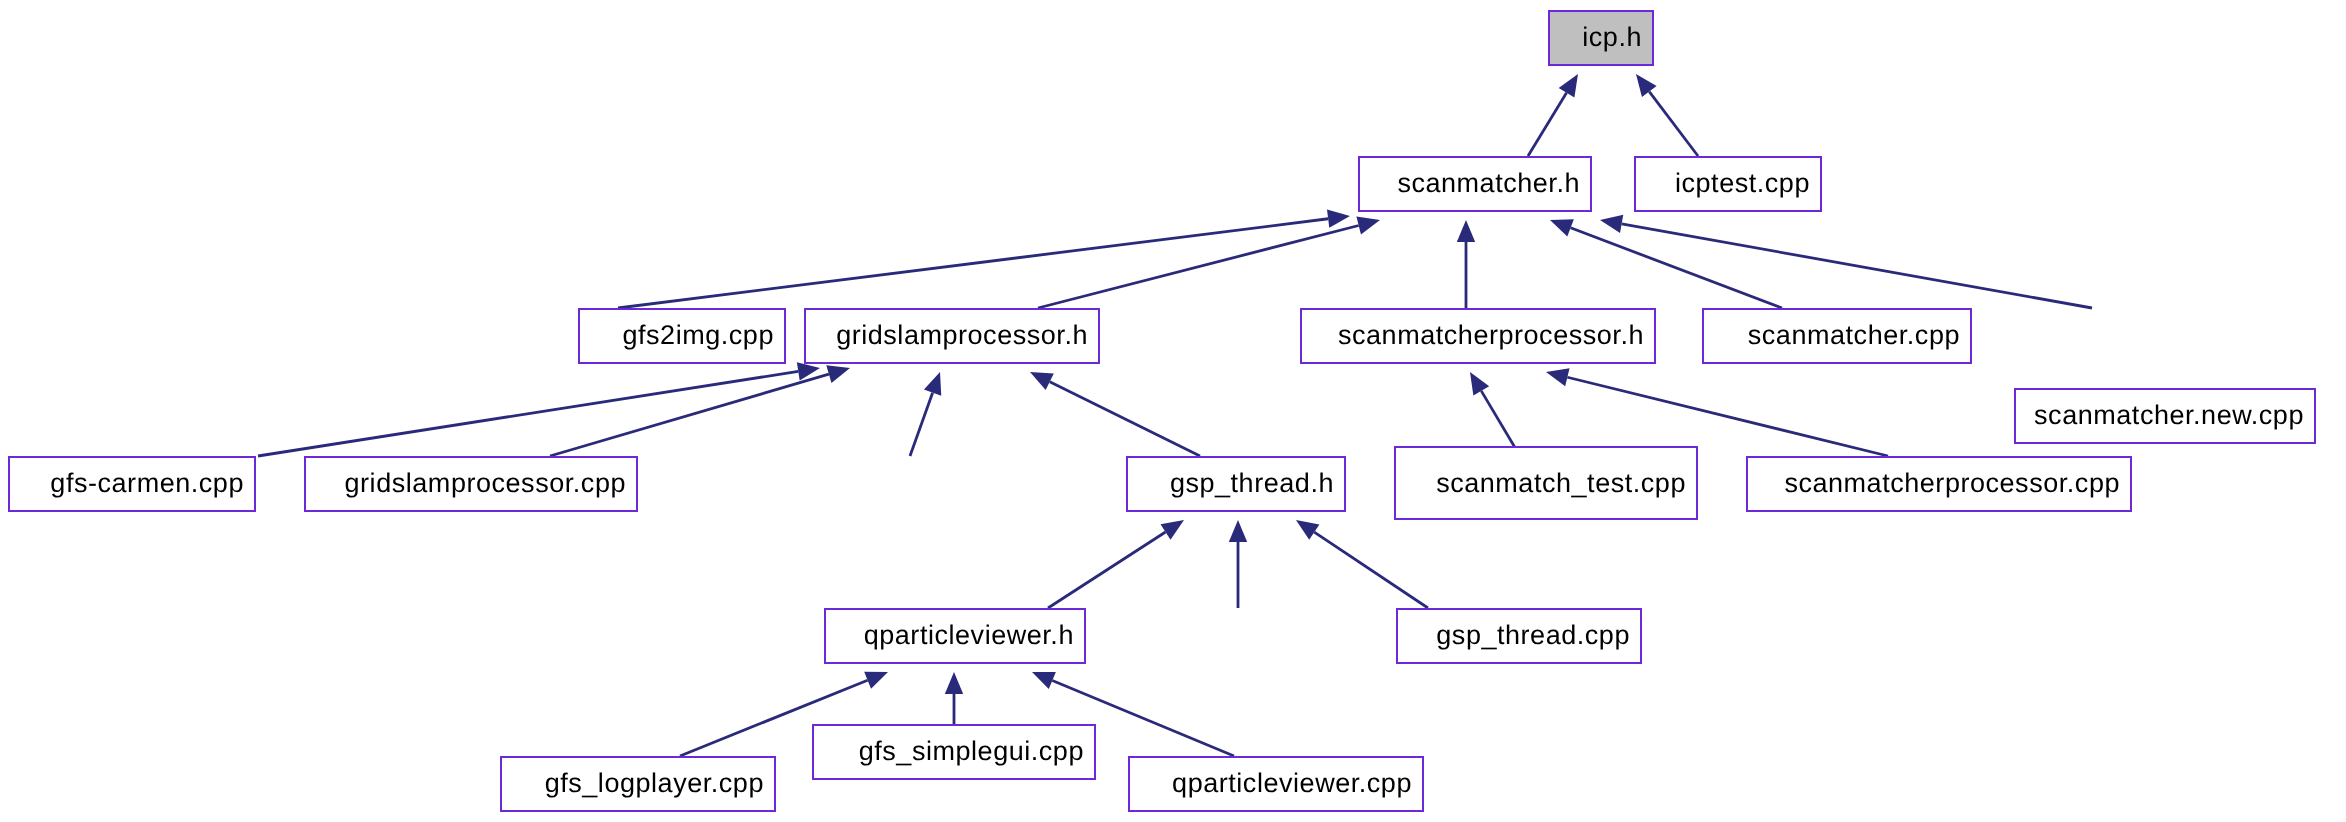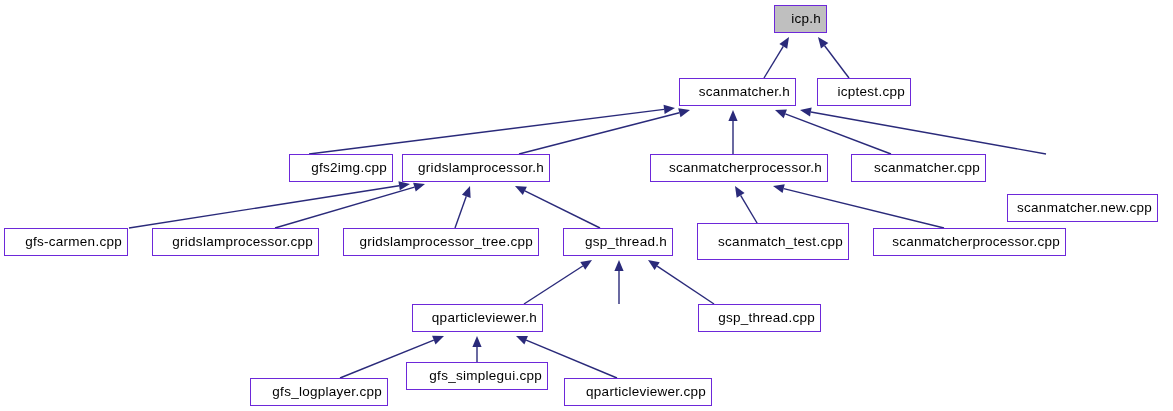--- a/index.html
+++ b/index.html
@@ -112,23 +112,20 @@
     </div>
     <div class="gnode" style="left: 1007px; top: 154px; width: 151px; height: 28px; margin-top: 40px;">
       <span class="gnode-label">scanmatcher.new.cpp</span>
     </div>
     <div class="gnode" style="left: 4px; top: 228px; width: 124px; height: 28px;">
       <span class="gnode-label">gfs-carmen.cpp</span>
     </div>
     <div class="gnode" style="left: 152px; top: 228px; width: 167px; height: 28px;">
       <span class="gnode-label">gridslamprocessor.cpp</span>
     </div>
-    <div class="gnode" style="left: 343px; top: 228px; width: 196px; height: 28px;">
-      <span class="gnode-label">gridslamprocessor_tree.cpp</span>
-    </div>
     <div class="gnode" style="left: 563px; top: 228px; width: 110px; height: 28px;">
       <span class="gnode-label">gsp_thread.h</span>
     </div>
     <div class="gnode" style="left: 697px; top: 223px; width: 152px; height: 37px;">
       <span class="gnode-label">scanmatch_test.cpp</span>
     </div>
     <div class="gnode" style="left: 873px; top: 228px; width: 193px; height: 28px;">
       <span class="gnode-label">scanmatcherprocessor.cpp</span>
     </div>
     <div class="gnode" style="left: 412px; top: 304px; width: 131px; height: 28px;">

